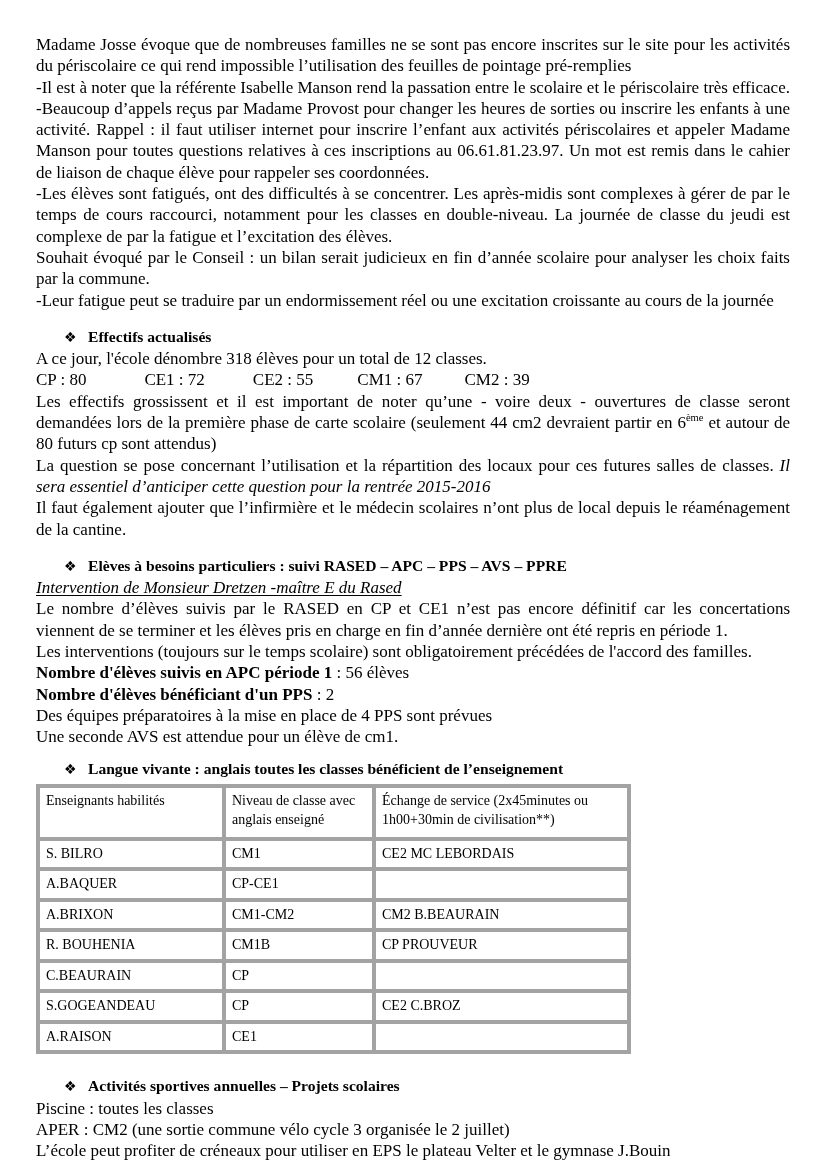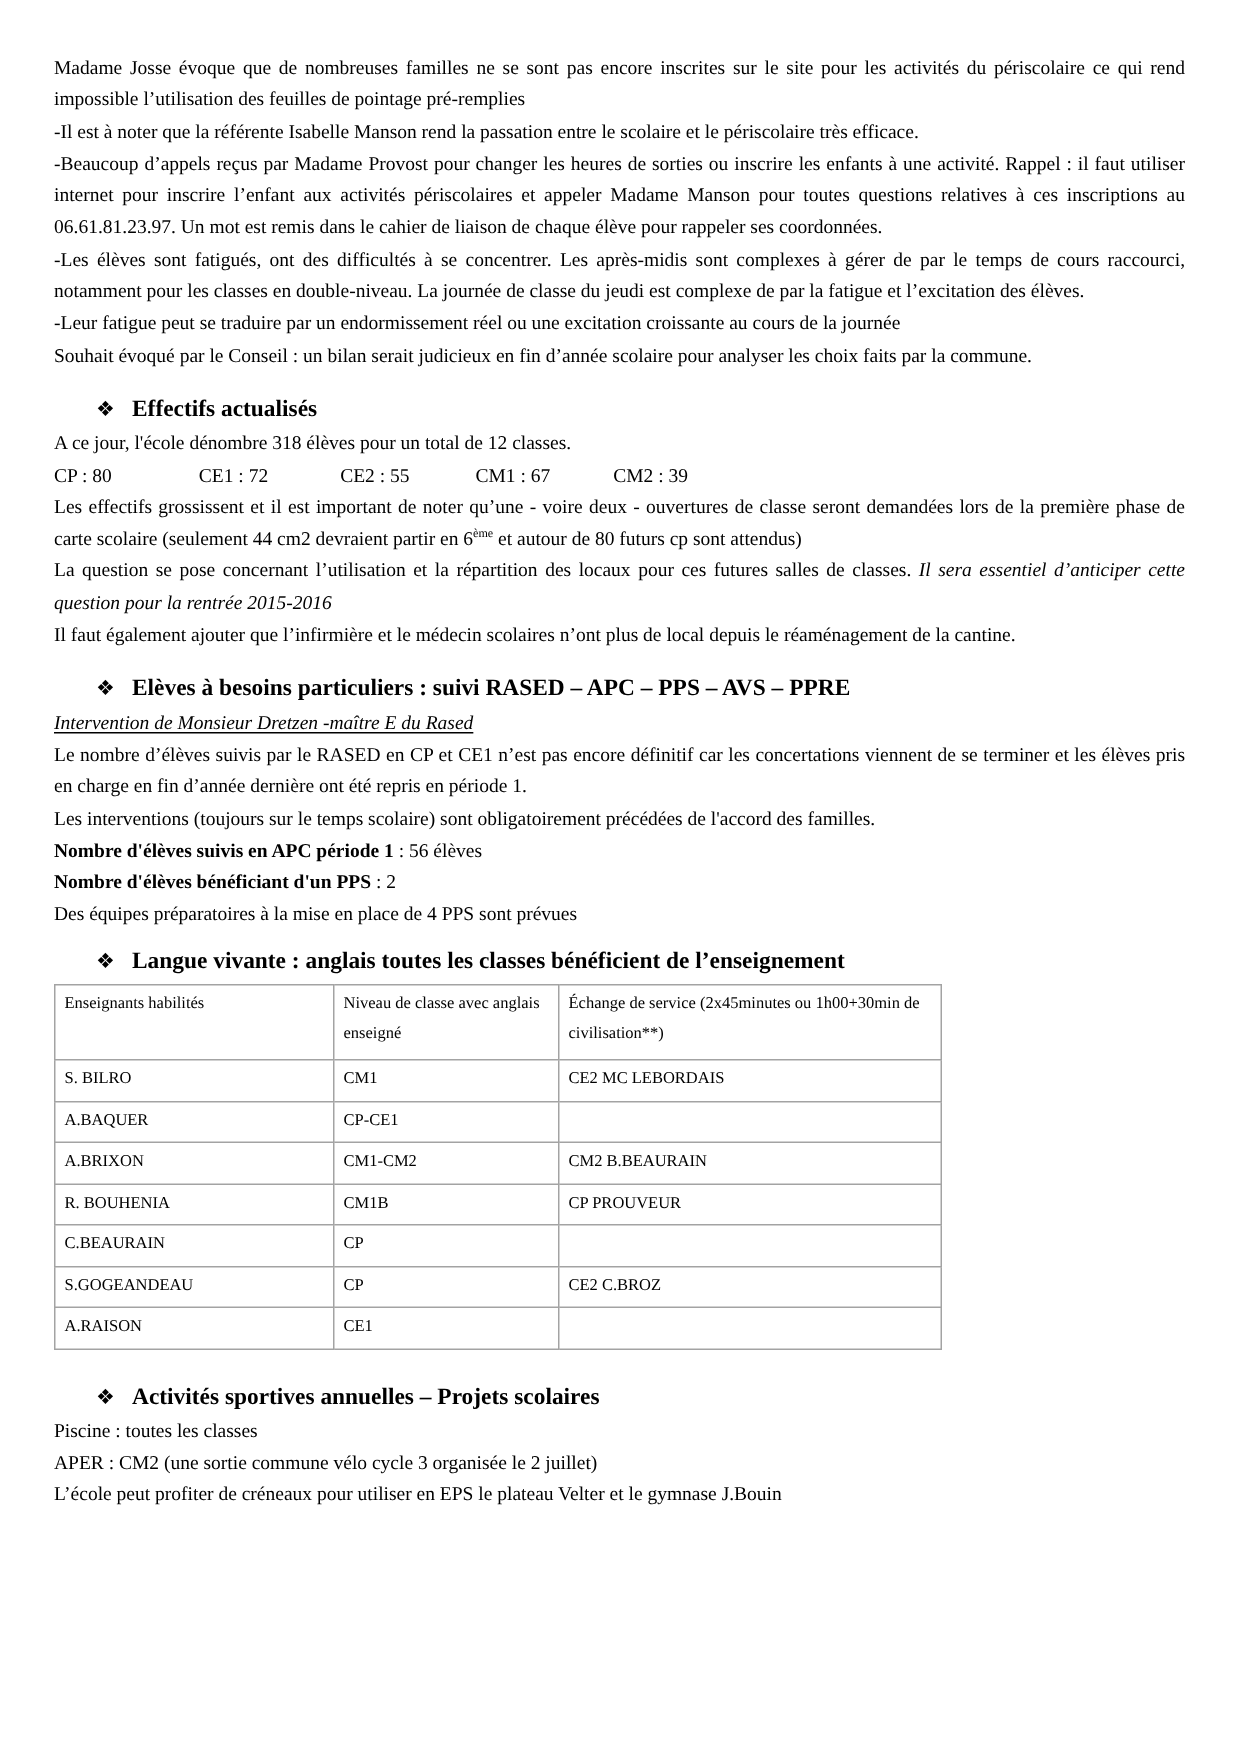--- a/index.html
+++ b/index.html
@@ -17,21 +17,21 @@
   }
   .page {
     position: relative;
     width: 826px;
     height: 1169px;
     box-sizing: border-box;
     padding: 34px 36px 0 36px;
     overflow: hidden;
   }
   .para {
-    font-size: 13px;
+    font-size: 17px;
     line-height: 21.3px;
     text-align: justify;
     margin: 0;
     hyphens: none;
   }
   .para.left {
     text-align: left;
   }
   .heading {
     font-size: 15.6px;
@@ -64,23 +64,23 @@
   .spacer-lg { height: 21px; }
 
   table.english-table {
     border-collapse: collapse;
     width: 591px;
     margin: 4px 0 0 0;
     table-layout: fixed;
   }
   table.english-table td,
   table.english-table th {
-    border: 1px solid #a3a3a3;
+    border: 4px solid #a3a3a3;
     padding: 3px 6px 4px 6px;
-    font-size: 11px;
+    font-size: 14px;
     line-height: 19.5px;
     font-weight: normal;
     text-align: left;
     vertical-align: top;
   }
   table.english-table col.c1 { width: 186px; }
   table.english-table col.c2 { width: 150px; }
   table.english-table col.c3 { width: 255px; }
   table.english-table tr.head td {
     height: 42px;
@@ -93,22 +93,22 @@
 </head>
 <body>
 
 <div class="page">
 
   <div>
     <p class="para">Madame Josse évoque que de nombreuses familles ne se sont pas encore inscrites sur le site pour les activités du périscolaire ce qui rend  impossible l’utilisation des feuilles de pointage pré-remplies</p>
     <p class="para">-Il est à noter que la référente Isabelle Manson rend la passation entre le scolaire et le périscolaire très efficace.</p>
     <p class="para">-Beaucoup d’appels reçus par Madame Provost pour changer les heures de sorties ou inscrire les enfants à une activité. Rappel : il faut utiliser internet pour inscrire l’enfant aux activités périscolaires et appeler Madame Manson pour toutes questions relatives à ces inscriptions au 06.61.81.23.97. Un mot est remis dans le cahier de liaison de chaque élève pour rappeler ses coordonnées.</p>
     <p class="para">-Les élèves sont fatigués, ont des difficultés à se concentrer. Les après-midis sont complexes à gérer de par le temps de cours raccourci, notamment pour les classes en double-niveau. La journée de classe du jeudi est complexe de par la fatigue et l’excitation des élèves.</p>
+    <p class="para">Souhait évoqué par le Conseil : un bilan serait judicieux en fin d’année scolaire pour analyser les choix faits par la commune.</p>
     <p class="para left">-Leur fatigue peut se traduire par un endormissement réel ou une excitation croissante au cours de la journée</p>
-    <p class="para">Souhait évoqué par le Conseil : un bilan serait judicieux en fin d’année scolaire pour analyser les choix faits par la commune.</p>
   </div>
 
   <div class="spacer-md"></div>
 
   <div>
     <p class="heading"><span class="bullet">❖</span><span>Effectifs actualisés</span></p>
     <p class="para left">A ce jour, l'école dénombre 318 élèves pour un total de 12 classes.</p>
     <p class="para left"><span>CP : 80</span><span style="display:inline-block;width:58px"></span><span>CE1 : 72</span><span style="display:inline-block;width:48px"></span><span>CE2 : 55</span><span style="display:inline-block;width:44px"></span><span>CM1 : 67</span><span style="display:inline-block;width:42px"></span><span>CM2 : 39</span></p>
     <p class="para"><span>Les effectifs grossissent et il est important de noter qu’une - voire deux - ouvertures de classe seront demandées lors de la première phase de carte scolaire (seulement 44 cm2 devraient partir en 6</span><sup>ème</sup><span> et autour de 80 futurs cp sont attendus)</span></p>
     <p class="para"><span>La question se pose concernant l’utilisation et la répartition des locaux pour ces futures salles de classes. </span><span class="italic">Il sera essentiel d’anticiper cette question pour la rentrée 2015-2016</span></p>
@@ -118,20 +118,21 @@
   <div class="spacer-md"></div>
 
   <div>
     <p class="heading"><span class="bullet">❖</span><span>Elèves à besoins particuliers : suivi RASED – APC – PPS – AVS – PPRE</span></p>
     <p class="para left"><span class="underline-italic">Intervention de Monsieur Dretzen -maître E du Rased</span></p>
     <p class="para">Le nombre d’élèves suivis par le RASED en CP et CE1 n’est pas encore définitif car les concertations viennent de se terminer et les élèves pris en charge en fin d’année dernière ont été repris en période 1.</p>
     <p class="para left">Les interventions (toujours sur le temps scolaire) sont obligatoirement précédées de l'accord des familles.</p>
     <p class="para left"><span class="bold">Nombre d'élèves suivis en APC période 1</span><span> :  56 élèves</span></p>
     <p class="para left"><span class="bold">Nombre d'élèves bénéficiant d'un PPS</span><span> : 2</span></p>
     <p class="para left">Des équipes préparatoires à la mise en place de 4 PPS sont prévues</p>
+    <p class="para left">Une seconde AVS est attendue pour un élève de cm1.</p>
   </div>
 
   <div class="spacer-sm"></div>
 
   <div>
     <p class="heading"><span class="bullet">❖</span><span>Langue vivante : anglais toutes les classes bénéficient de l’enseignement</span></p>
 
     <table class="english-table">
       <colgroup>
         <col class="c1">

